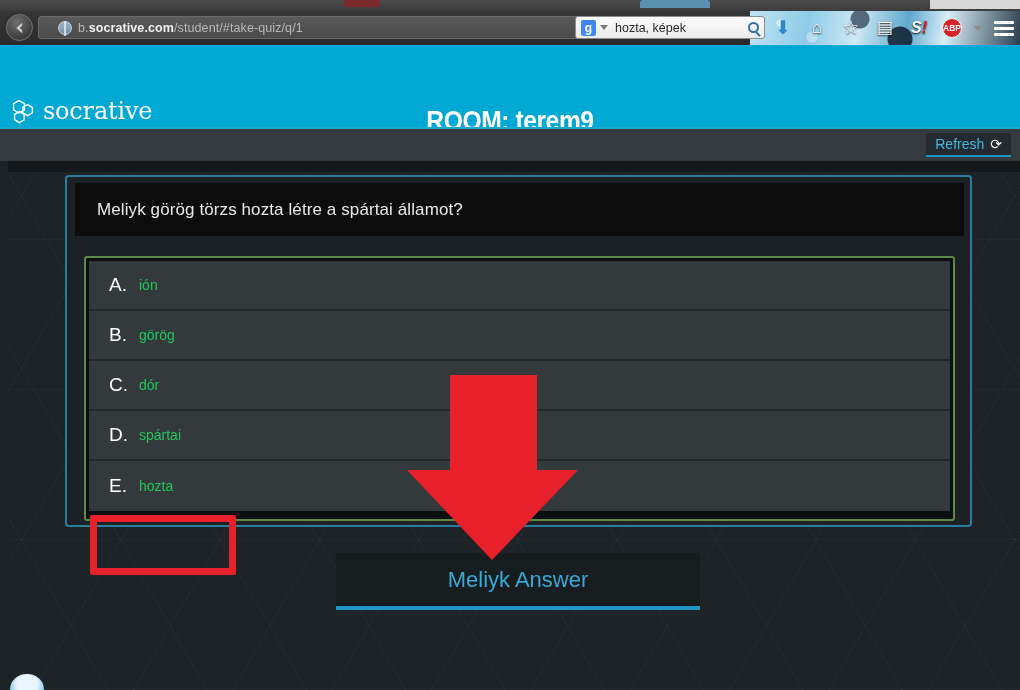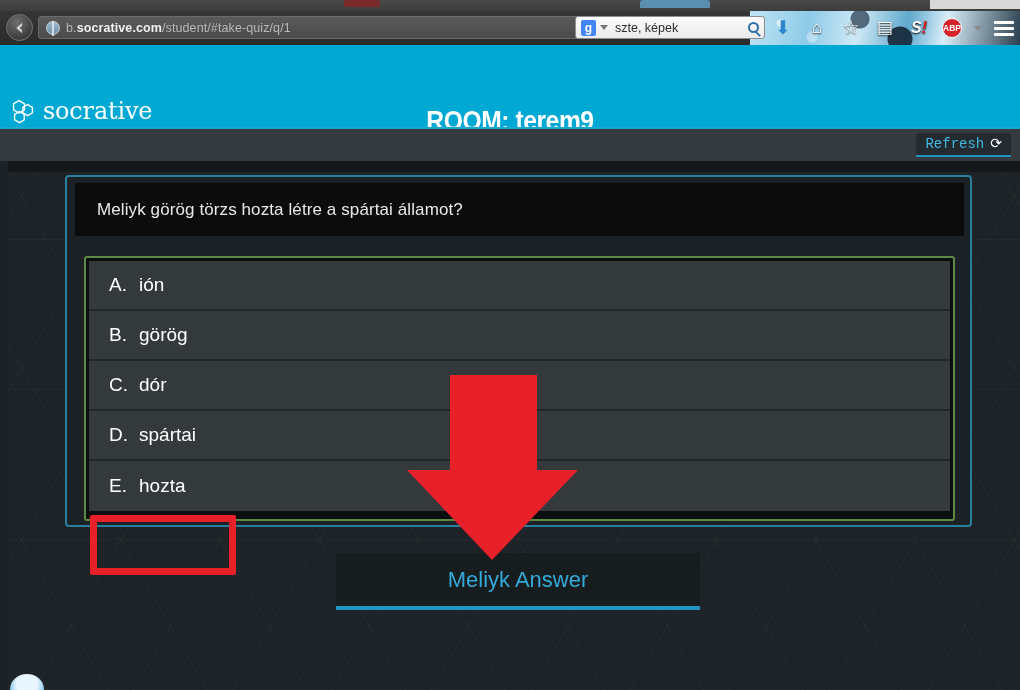--- a/index.html
+++ b/index.html
@@ -47,21 +47,21 @@
     position: absolute; left: 6px; top: 3px; width: 27px; height: 27px;
     border-radius: 50%;
     background: radial-gradient(circle at 40% 30%, #6f6f6f, #3d3d3d 70%);
     border: 1px solid #777;
     display: flex; align-items: center; justify-content: center;
   }
   .urlbar {
     position: absolute; left: 38px; top: 5px; width: 632px; height: 23px;
     background: linear-gradient(#5a5a5a, #4b4b4b);
     border: 1px solid #6a6a6a; border-radius: 3px;
-    display: flex; align-items: center; padding: 0 4px;
+    display: flex; align-items: center; padding: 0 16px;
   }
   .globe-icon {
     width: 14px; height: 14px; border-radius: 50%;
     border: 1px solid #cfcfcf; margin: 0 6px 0 3px;
     background:
       linear-gradient(#9db9cc, #6e8fa8);
     position: relative; flex: none;
   }
   .globe-icon:after {
     content:''; position:absolute; left:5px; top:-1px; width:2px; height:15px;
@@ -150,21 +150,21 @@
   .toolbar {
     position: absolute; left: 0; top: 127px; width: 1020px; height: 34px;
     background: #343a3e;
     border-top: 2px solid #1aa7d0;
   }
   .refresh-btn {
     position: absolute; right: 9px; top: 4px; height: 24px;
     background: #232a30; border-radius: 4px 4px 0 0;
     border-bottom: 2px solid #2196c4;
     padding: 0 9px; display: flex; align-items: center; gap: 6px;
-    color: #40b9e0; font-size: 14px; font-family: Liberation Mono, monospace;
+    color: #40b9e0; font-size: 14px;
   }
   .refresh-glyph { color: #ffffff; font-size: 14px; line-height: 1; }
 
   
   .page {
     position: absolute; left: 8px; top: 161px; width: 1020px; height: 529px;
     background-color: #1d2327;
     background-image:
       repeating-linear-gradient(60deg, rgba(255,255,255,0.028) 0 1px, transparent 1px 86px),
       repeating-linear-gradient(-60deg, rgba(255,255,255,0.028) 0 1px, transparent 1px 86px),
@@ -194,21 +194,21 @@
     padding: 3px;
   }
   .opt {
     height: 50px; background: #343a3c; display: flex; align-items: center;
     padding-left: 20px; border-bottom: 2px solid #22282a;
   }
   .opt:last-child { border-bottom: none; }
   .opt-letter {
     color: #ffffff; font-size: 19px; width: 30px; flex: none;
   }
-  .opt-text { color: #ffffff; font-size: 19px; }
+  .opt-text { color: #22c55e; font-size: 14px; }
 
   .red-box {
     position: absolute; left: 82px; top: 354px; width: 146px; height: 60px;
     border: 7px solid #e8202a; border-radius: 2px; pointer-events: none;
   }
 
   
   .submit-btn {
     position: absolute; left: 328px; top: 392px; width: 364px; height: 57px;
     background: #171c1f; border-bottom: 4px solid #2196c4;
@@ -252,21 +252,21 @@
         <span class="url-right">
           <span class="ssl-badge">i</span>
           <span class="caret-sm"></span>
           <span class="reload-icon">⟳</span>
         </span>
       </div>
 
       <div class="searchbar">
         <span class="g-badge">g</span>
         <span class="search-caret"></span>
-        <span class="search-text" placeholder="Keresés">szte, képek</span>
+        <span class="search-text" placeholder="Keresés">hozta, képek</span>
         <span class="mag"></span>
       </div>
 
       <div class="tb-icons">
         <span class="tb-ic ic-dl">⬇</span>
         <span class="tb-ic ic-home">⌂</span>
         <span class="tb-ic ic-star">☆</span>
         <span class="tb-ic ic-list">▤</span>
         <span class="tb-ic ic-yahoo">S<i>!</i></span>
         <span class="ic-abp">ABP</span>

